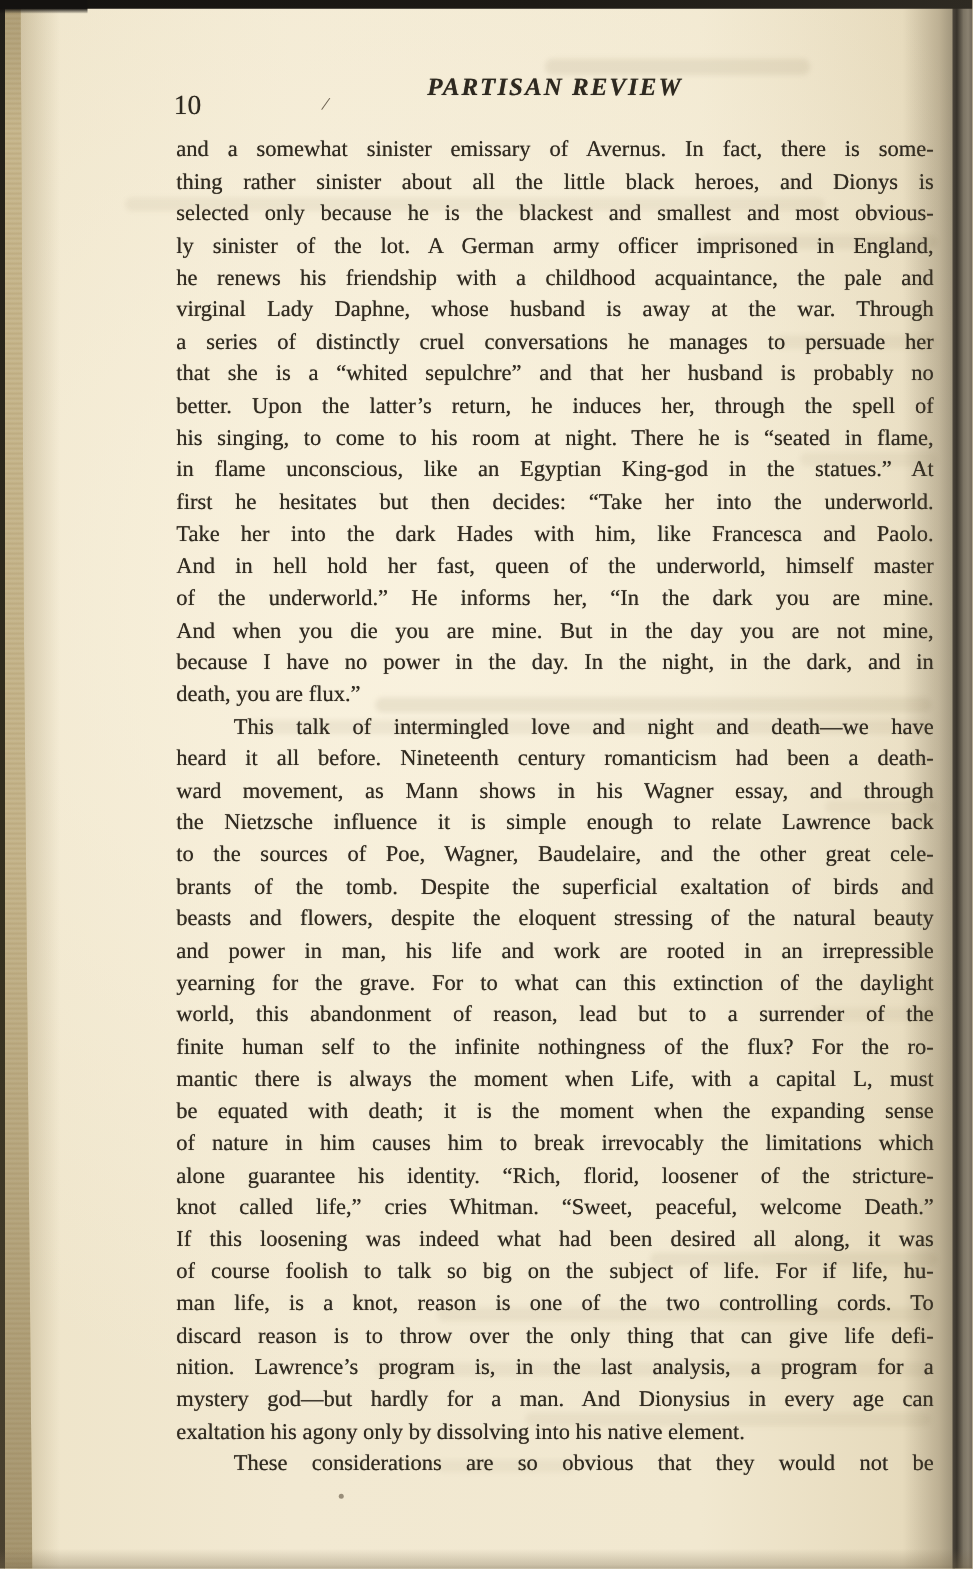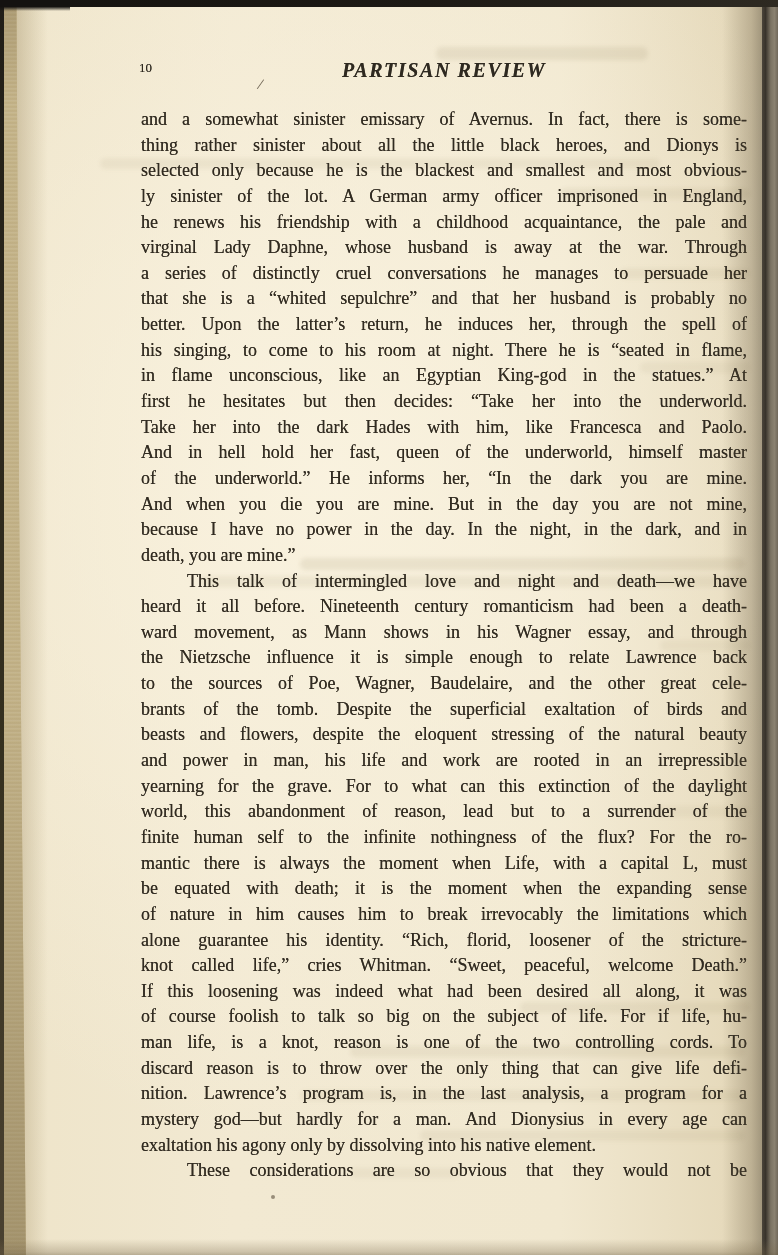--- a/index.html
+++ b/index.html
@@ -65,22 +65,22 @@
   
   .running-head {
     position: absolute; left: 141px; top: 59px; width: 606px;
     text-align: center;
     font-size: 20px; font-weight: bold; font-style: italic;
     letter-spacing: 1.6px;
     color: #2e2920;
     text-shadow: 0 0 .6px rgba(46,41,32,.75);
   }
   .page-number {
-    position: absolute; left: 139px; top: 60px;
-    font-size: 13px; color: #2e2920;
+    position: absolute; left: 139px; top: 71px;
+    font-size: 22px; color: #2e2920;
     text-shadow: 0 0 .6px rgba(46,41,32,.7);
   }
   .stray-mark {
     position: absolute; left: 258px; top: 76px;
     font-size: 15px; font-style: italic;
     color: rgba(72,61,46,.8);
     transform: rotate(8deg);
   }
 
   
@@ -142,21 +142,21 @@
     <div class="ln">that she is a “whited sepulchre” and that her husband is probably no</div>
     <div class="ln">better. Upon the latter’s return, he induces her, through the spell of</div>
     <div class="ln">his singing, to come to his room at night. There he is “seated in flame,</div>
     <div class="ln">in flame unconscious, like an Egyptian King-god in the statues.” At</div>
     <div class="ln">first he hesitates but then decides: “Take her into the underworld.</div>
     <div class="ln">Take her into the dark Hades with him, like Francesca and Paolo.</div>
     <div class="ln">And in hell hold her fast, queen of the underworld, himself master</div>
     <div class="ln">of the underworld.” He informs her, “In the dark you are mine.</div>
     <div class="ln">And when you die you are mine. But in the day you are not mine,</div>
     <div class="ln">because I have no power in the day. In the night, in the dark, and in</div>
-    <div class="ln endline">death, you are mine.”</div>
+    <div class="ln endline">death, you are flux.”</div>
 
     <div class="ln indent">This talk of intermingled love and night and death—we have</div>
     <div class="ln">heard it all before. Nineteenth century romanticism had been a death-</div>
     <div class="ln">ward movement, as Mann shows in his Wagner essay, and through</div>
     <div class="ln">the Nietzsche influence it is simple enough to relate Lawrence back</div>
     <div class="ln">to the sources of Poe, Wagner, Baudelaire, and the other great cele-</div>
     <div class="ln">brants of the tomb. Despite the superficial exaltation of birds and</div>
     <div class="ln">beasts and flowers, despite the eloquent stressing of the natural beauty</div>
     <div class="ln">and power in man, his life and work are rooted in an irrepressible</div>
     <div class="ln">yearning for the grave. For to what can this extinction of the daylight</div>

